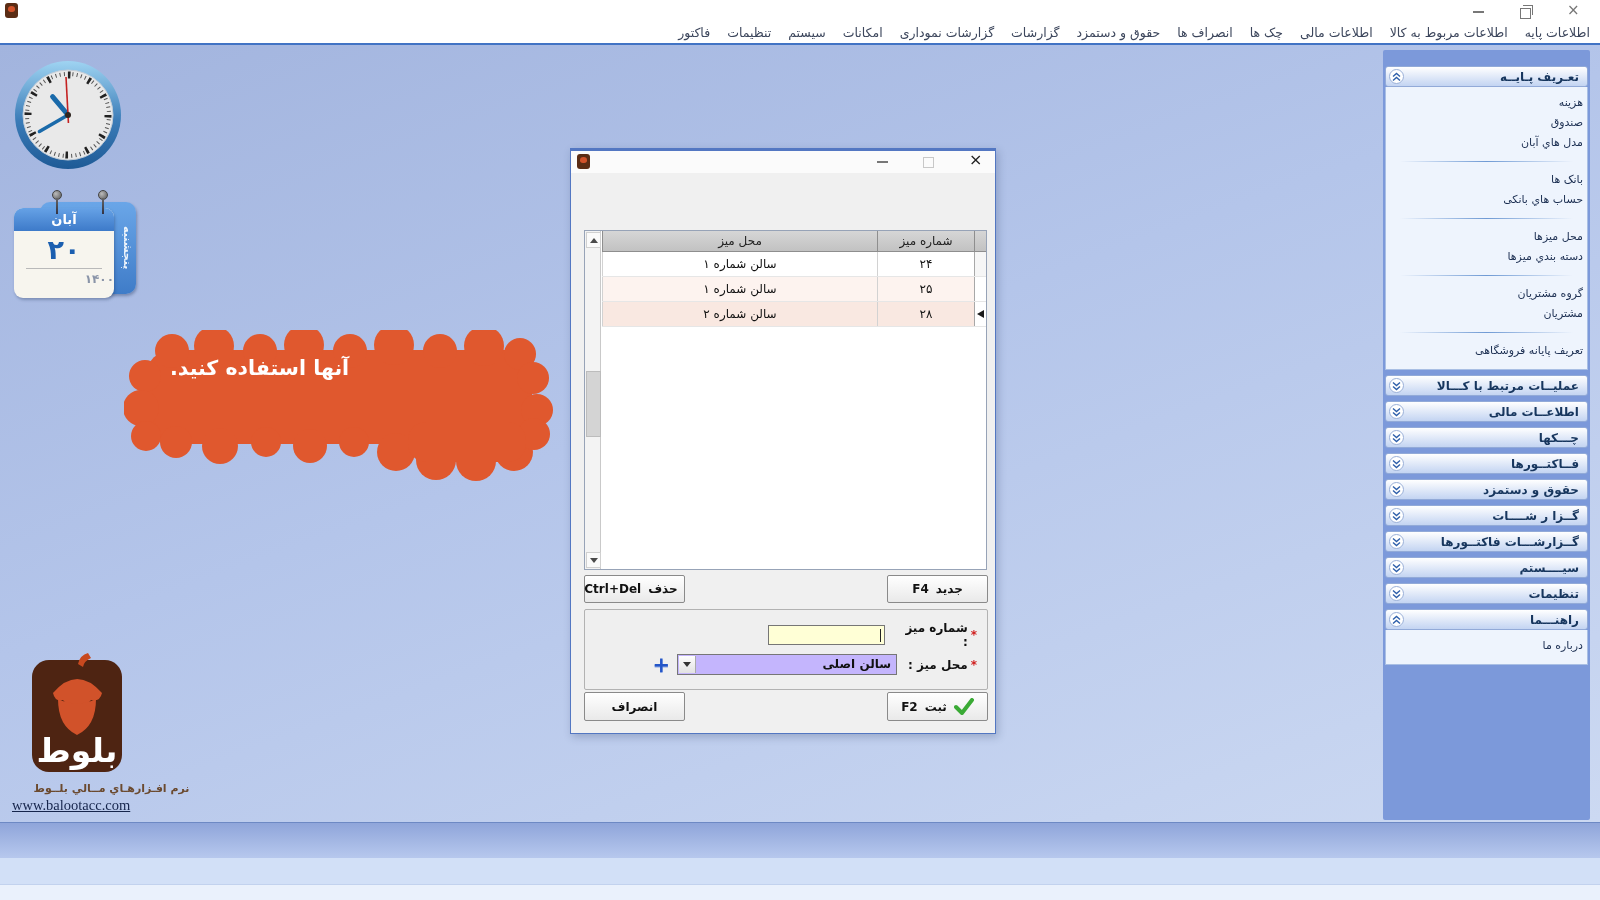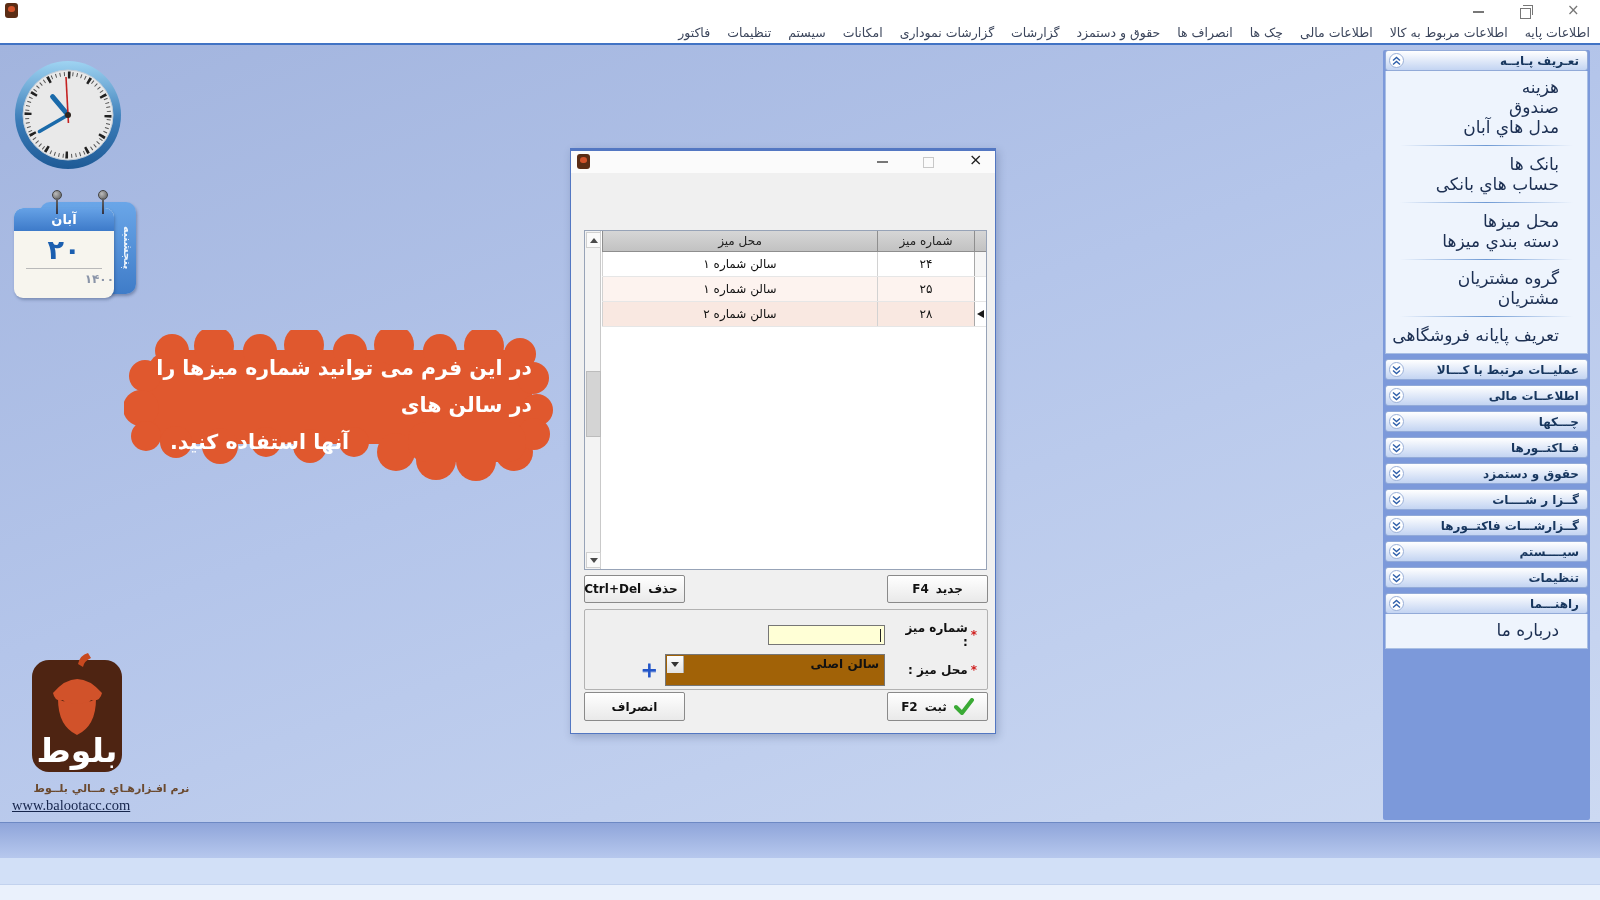--- a/index.html
+++ b/index.html
@@ -28,21 +28,21 @@
 
   
   #sidebar{left:1383px;top:50px;width:207px;height:770px;background:#7c99da;border-radius:2px;padding:0;direction:rtl}
   .s-h{margin:0 2px;height:21px;border-radius:3px;background:linear-gradient(#ffffff,#c3d4f2);
     border:1px solid #92aad8;display:flex;align-items:center;direction:rtl;
     font-size:12px;font-weight:bold;color:#17365e;padding:0 8px;position:relative;box-sizing:border-box;cursor:pointer}
   .s-h.gap{margin-top:5px}
   .chev{position:absolute;left:3px;top:2px;width:15px;height:15px;border-radius:50%;background:#fff;
     border:1px solid #9ab0d8;display:flex;align-items:center;justify-content:center;box-sizing:border-box}
   .s-c{margin:0 2px;background:#eef4fd;border:1px solid #a9bfe4;border-top:none;padding:6px 0 8px 0}
-  .itm{height:20px;line-height:20px;padding:0 28px 0 4px;font-size:17px;color:#1c2f52;cursor:pointer;white-space:nowrap}
+  .itm{height:20px;line-height:20px;padding:0 4px 0 4px;font-size:11px;color:#1c2f52;cursor:pointer;white-space:nowrap}
   .sep{height:1px;margin:8px 14px;background:linear-gradient(to left,rgba(60,110,190,0),#6f9ad4,rgba(60,110,190,0))}
 
   
   #dialog{left:570px;top:148px;width:424px;height:582px;background:#f0f0f0;
     border:1px solid #5377c2;border-top:3px solid #5377c2;box-sizing:content-box;
     box-shadow:2px 3px 8px rgba(30,50,90,.25)}
   #dlg-titlebar{left:0;top:0;width:424px;height:22px;background:#fbfbfb}
   #dlg-banner{left:0;top:22px;width:424px;height:38px;background:linear-gradient(#fdfdfd,#c9c9c9)}
   #dlg-title{position:absolute;right:44px;top:9px;font-size:15px;font-weight:bold;color:#111;direction:rtl}
   .dbtn{position:absolute;top:4px;color:#222;font-size:13px;cursor:pointer}
@@ -76,21 +76,21 @@
   .btn{position:absolute;background:linear-gradient(#ffffff,#e9e9e9);border:1px solid #8a8a8a;border-radius:2px;
     display:flex;align-items:center;justify-content:center;gap:7px;direction:rtl;
     font-size:12px;font-weight:bold;color:#111;box-sizing:border-box;cursor:pointer}
   #fieldset{position:absolute;left:13px;top:458px;width:404px;height:81px;background:#efefef;
     border:1px solid #b2b2b2;border-radius:2px;box-sizing:border-box}
   .f-row{position:absolute;right:10px;left:8px;display:flex;direction:rtl;align-items:center}
   .f-label{width:80px;font-size:12px;font-weight:bold;color:#111;display:flex;direction:rtl;gap:3px;align-items:center}
   .req{color:#d02020;font-weight:bold}
   #num-input{width:117px;height:20px;background:#ffffd6;border:1px solid #767676;margin-right:12px;position:relative;box-sizing:border-box}
   #num-caret{position:absolute;right:3px;top:3px;width:1px;height:13px;background:#222}
-  #combo{width:220px;height:32px;background:#a16207;border:1px solid #767676;margin-right:12px;position:relative;box-sizing:border-box}
+  #combo{width:220px;height:21px;background:#c4b5fd;border:1px solid #767676;margin-right:0;position:relative;box-sizing:border-box}
   #combo-val{position:absolute;right:5px;top:2px;font-size:12px;font-weight:bold;color:#111;direction:rtl}
   #combo-btn{position:absolute;left:1px;top:1px;width:16px;height:17px;background:linear-gradient(#fdfdfd,#e2e2e2);
     border-right:1px solid #aaa;display:flex;align-items:center;justify-content:center;cursor:pointer}
   #plus-btn{margin-right:7px;color:#2456c8;font-size:21px;font-weight:bold;line-height:18px;cursor:pointer;text-shadow:0 1px 0 #8fa8e0}
 
   
   #bubble-text{left:140px;top:350px;width:392px;color:#fff;font-weight:bold;font-size:20.5px;
     line-height:37px;direction:rtl;text-align:right}
   #bubble-text .l3{text-align:left;padding-left:30px}
   #calendar{left:12px;top:194px;width:130px;height:108px}
@@ -211,38 +211,37 @@
         <circle cx="272" cy="122" r="19"></circle>
           <circle cx="312" cy="130" r="20"></circle>
           <circle cx="352" cy="131" r="20"></circle>
         <circle cx="390" cy="122" r="19"></circle>
           <circle cx="410" cy="104" r="16"></circle>
         <rect x="284" y="92" width="118" height="40" rx="18"></rect>
       </g>
     </svg>
   </div>
   <div class="abs" id="bubble-text">
-    <div>در این فرم می توانید شماره میزها را در سالن های</div>
     <div class="l3">آنها استفاده کنید.</div>
   </div>
 
   <div class="abs" style="left:28px;top:648px;width:100px;height:130px">
     <svg width="100" height="130" viewBox="0 0 100 130">
       <rect x="4" y="12" width="90" height="112" rx="17" fill="#4e2412"></rect>
       <path d="M50 16 q2 -9 10 -11 l3 5 q-7 3 -8 9 z" fill="#c8491f"></path>
       <path d="M25 45 q24 -28 49 0 q-2 9 -11 7 q-4 6 -14 4 q-10 2 -14 -4 q-8 2 -10 -7 z" fill="#d1522a"></path>
       <path d="M30 51 q19 9 38 0 q0 27 -19 36 q-19 -9 -19 -36 z" fill="#d1522a"></path>
       <text x="49" y="114" font-size="33" font-weight="bold" fill="#ffffff" text-anchor="middle" font-family="DejaVu Sans, sans-serif">بلوط</text>
     </svg>
   </div>
   <div class="abs" id="tagline">نرم افـزارهـاي مــالي بلــوط</div>
   <div class="abs" id="site-link">www.balootacc.com</div>
 
   <div class="abs" id="sidebar">
-    <div class="s-h" style="margin-top:0">
+    <div class="s-h" style="margin-top:16px">
       <span>تعـریف پـایــه</span>
       <span class="chev">
         <svg width="9" height="10" viewBox="0 0 9 10">
             <path d="M1 4.5 L4.5 1.5 L8 4.5 M1 8.5 L4.5 5.5 L8 8.5" stroke="#2e5faa" stroke-width="1.4" fill="none"></path>
           </svg>
       </span>
     </div>
     <div class="s-c">
       <div class="itm">هزینه</div>
       <div class="itm">صندوق</div>

